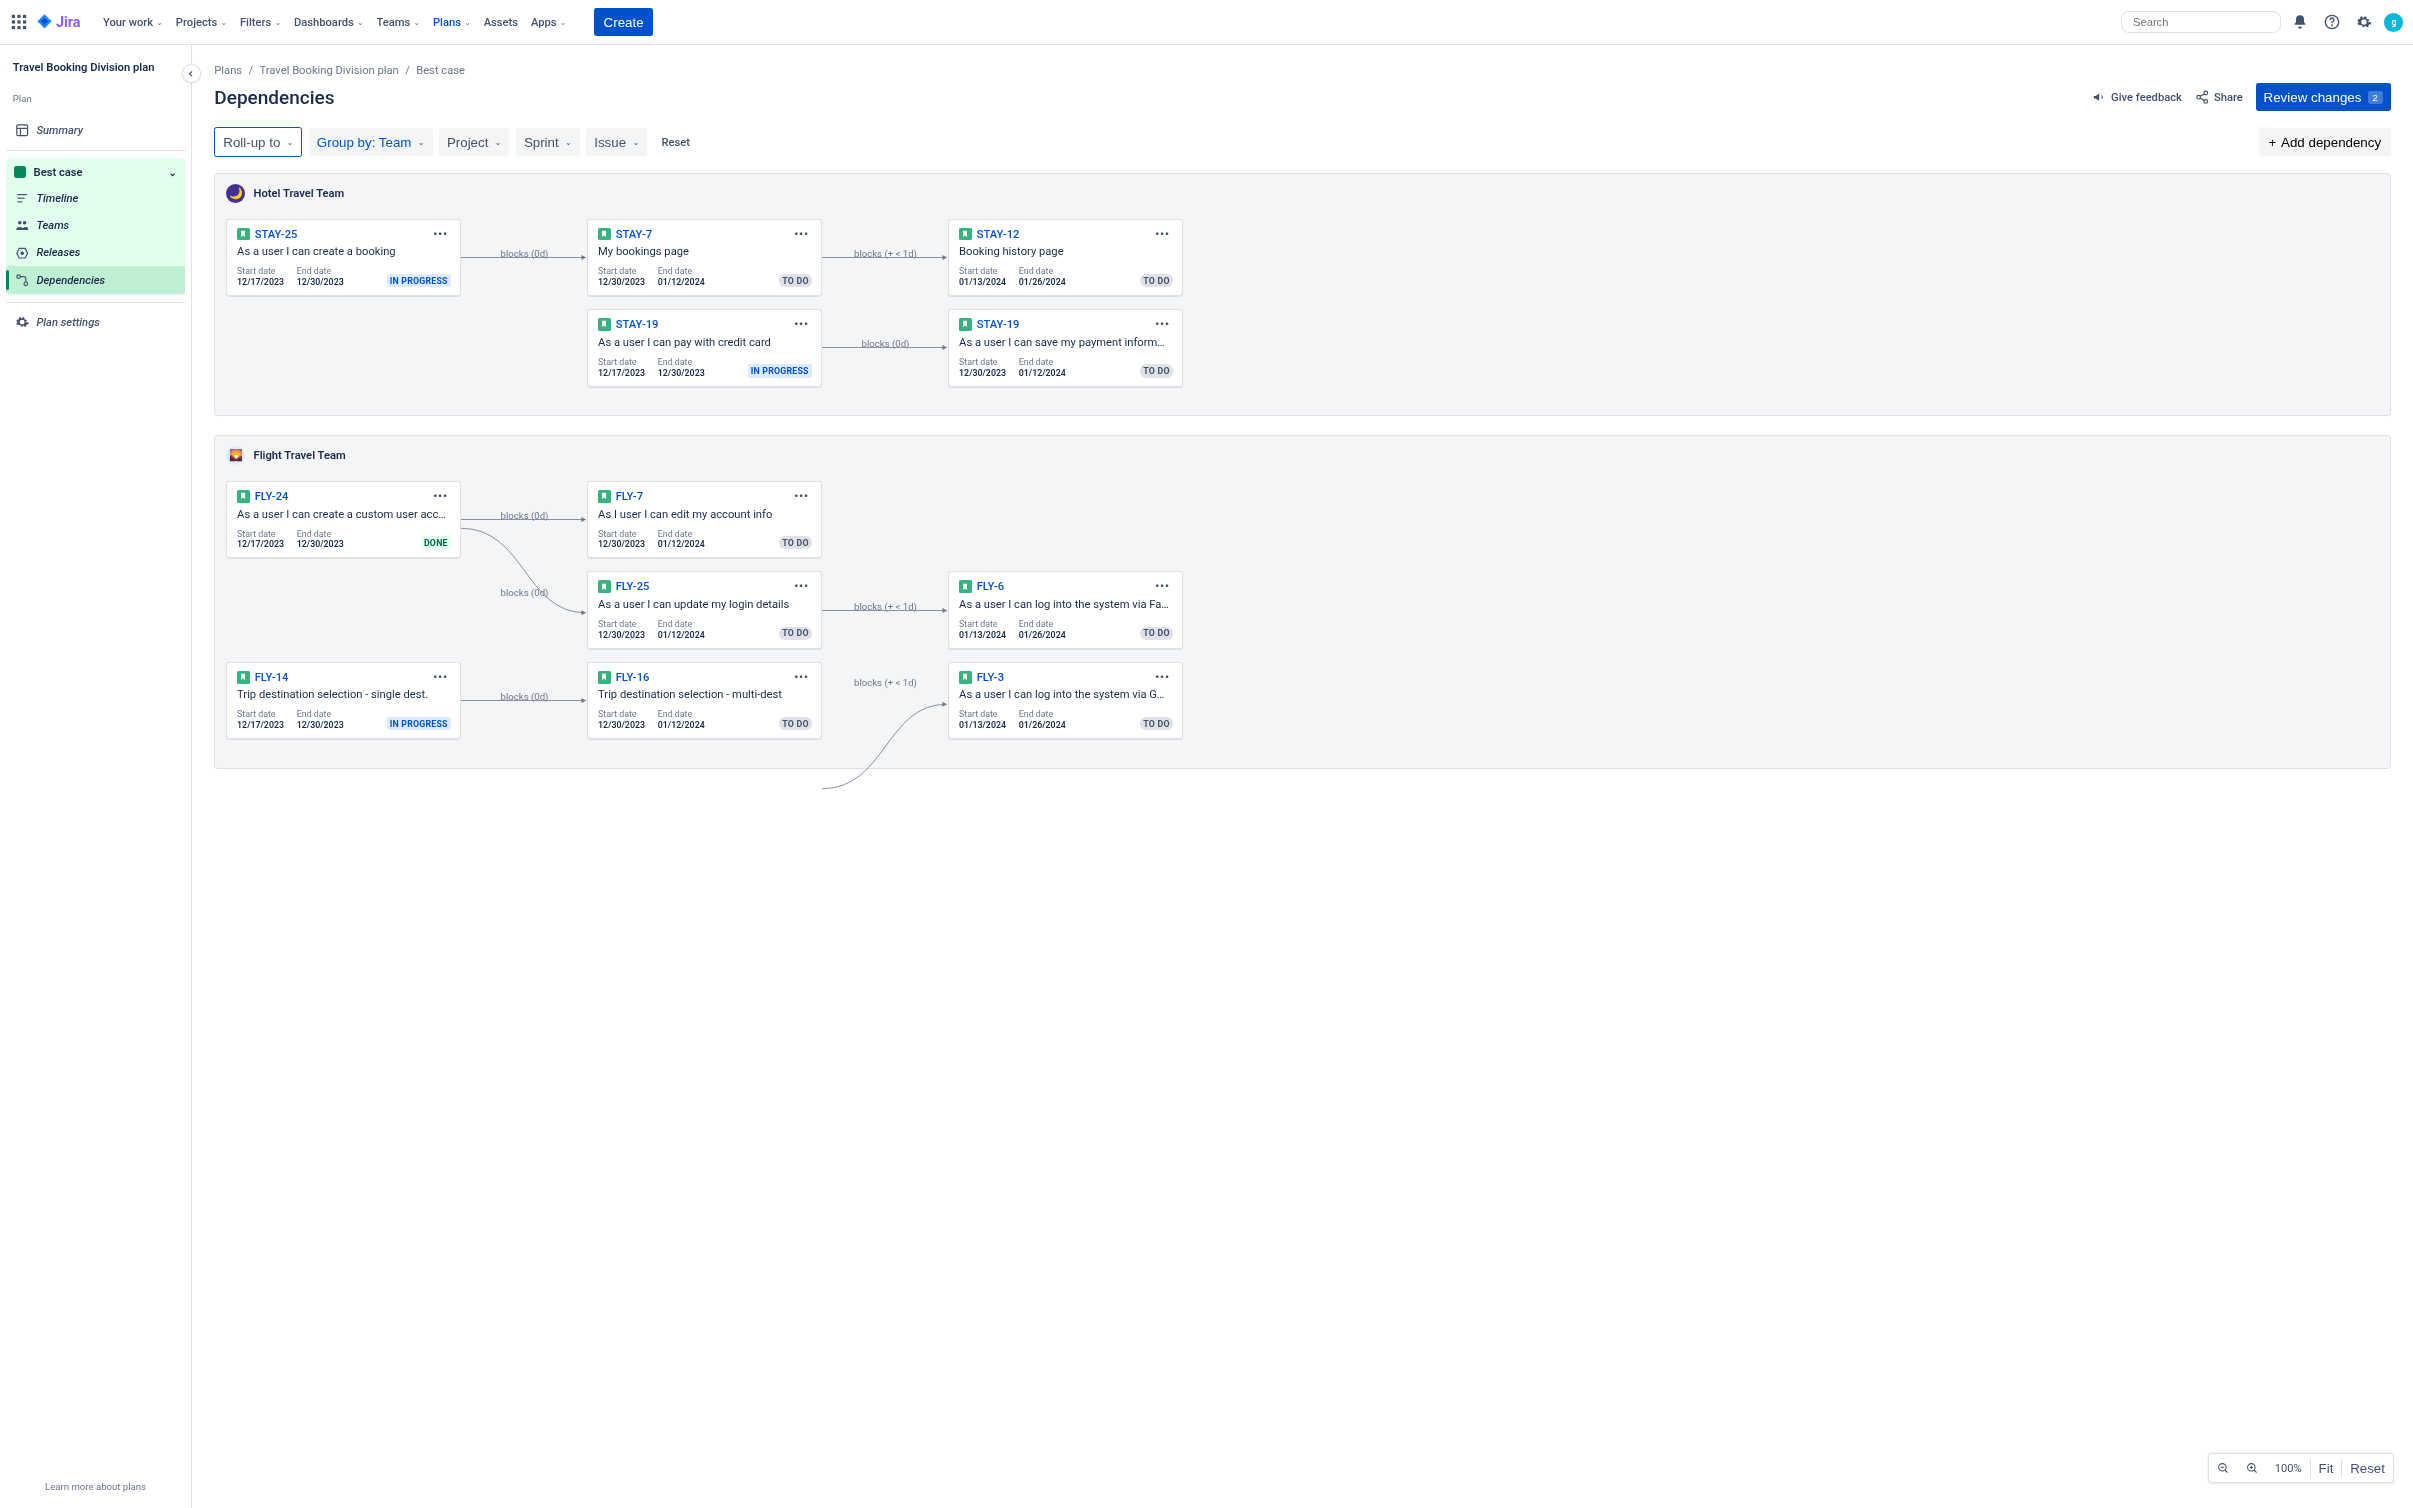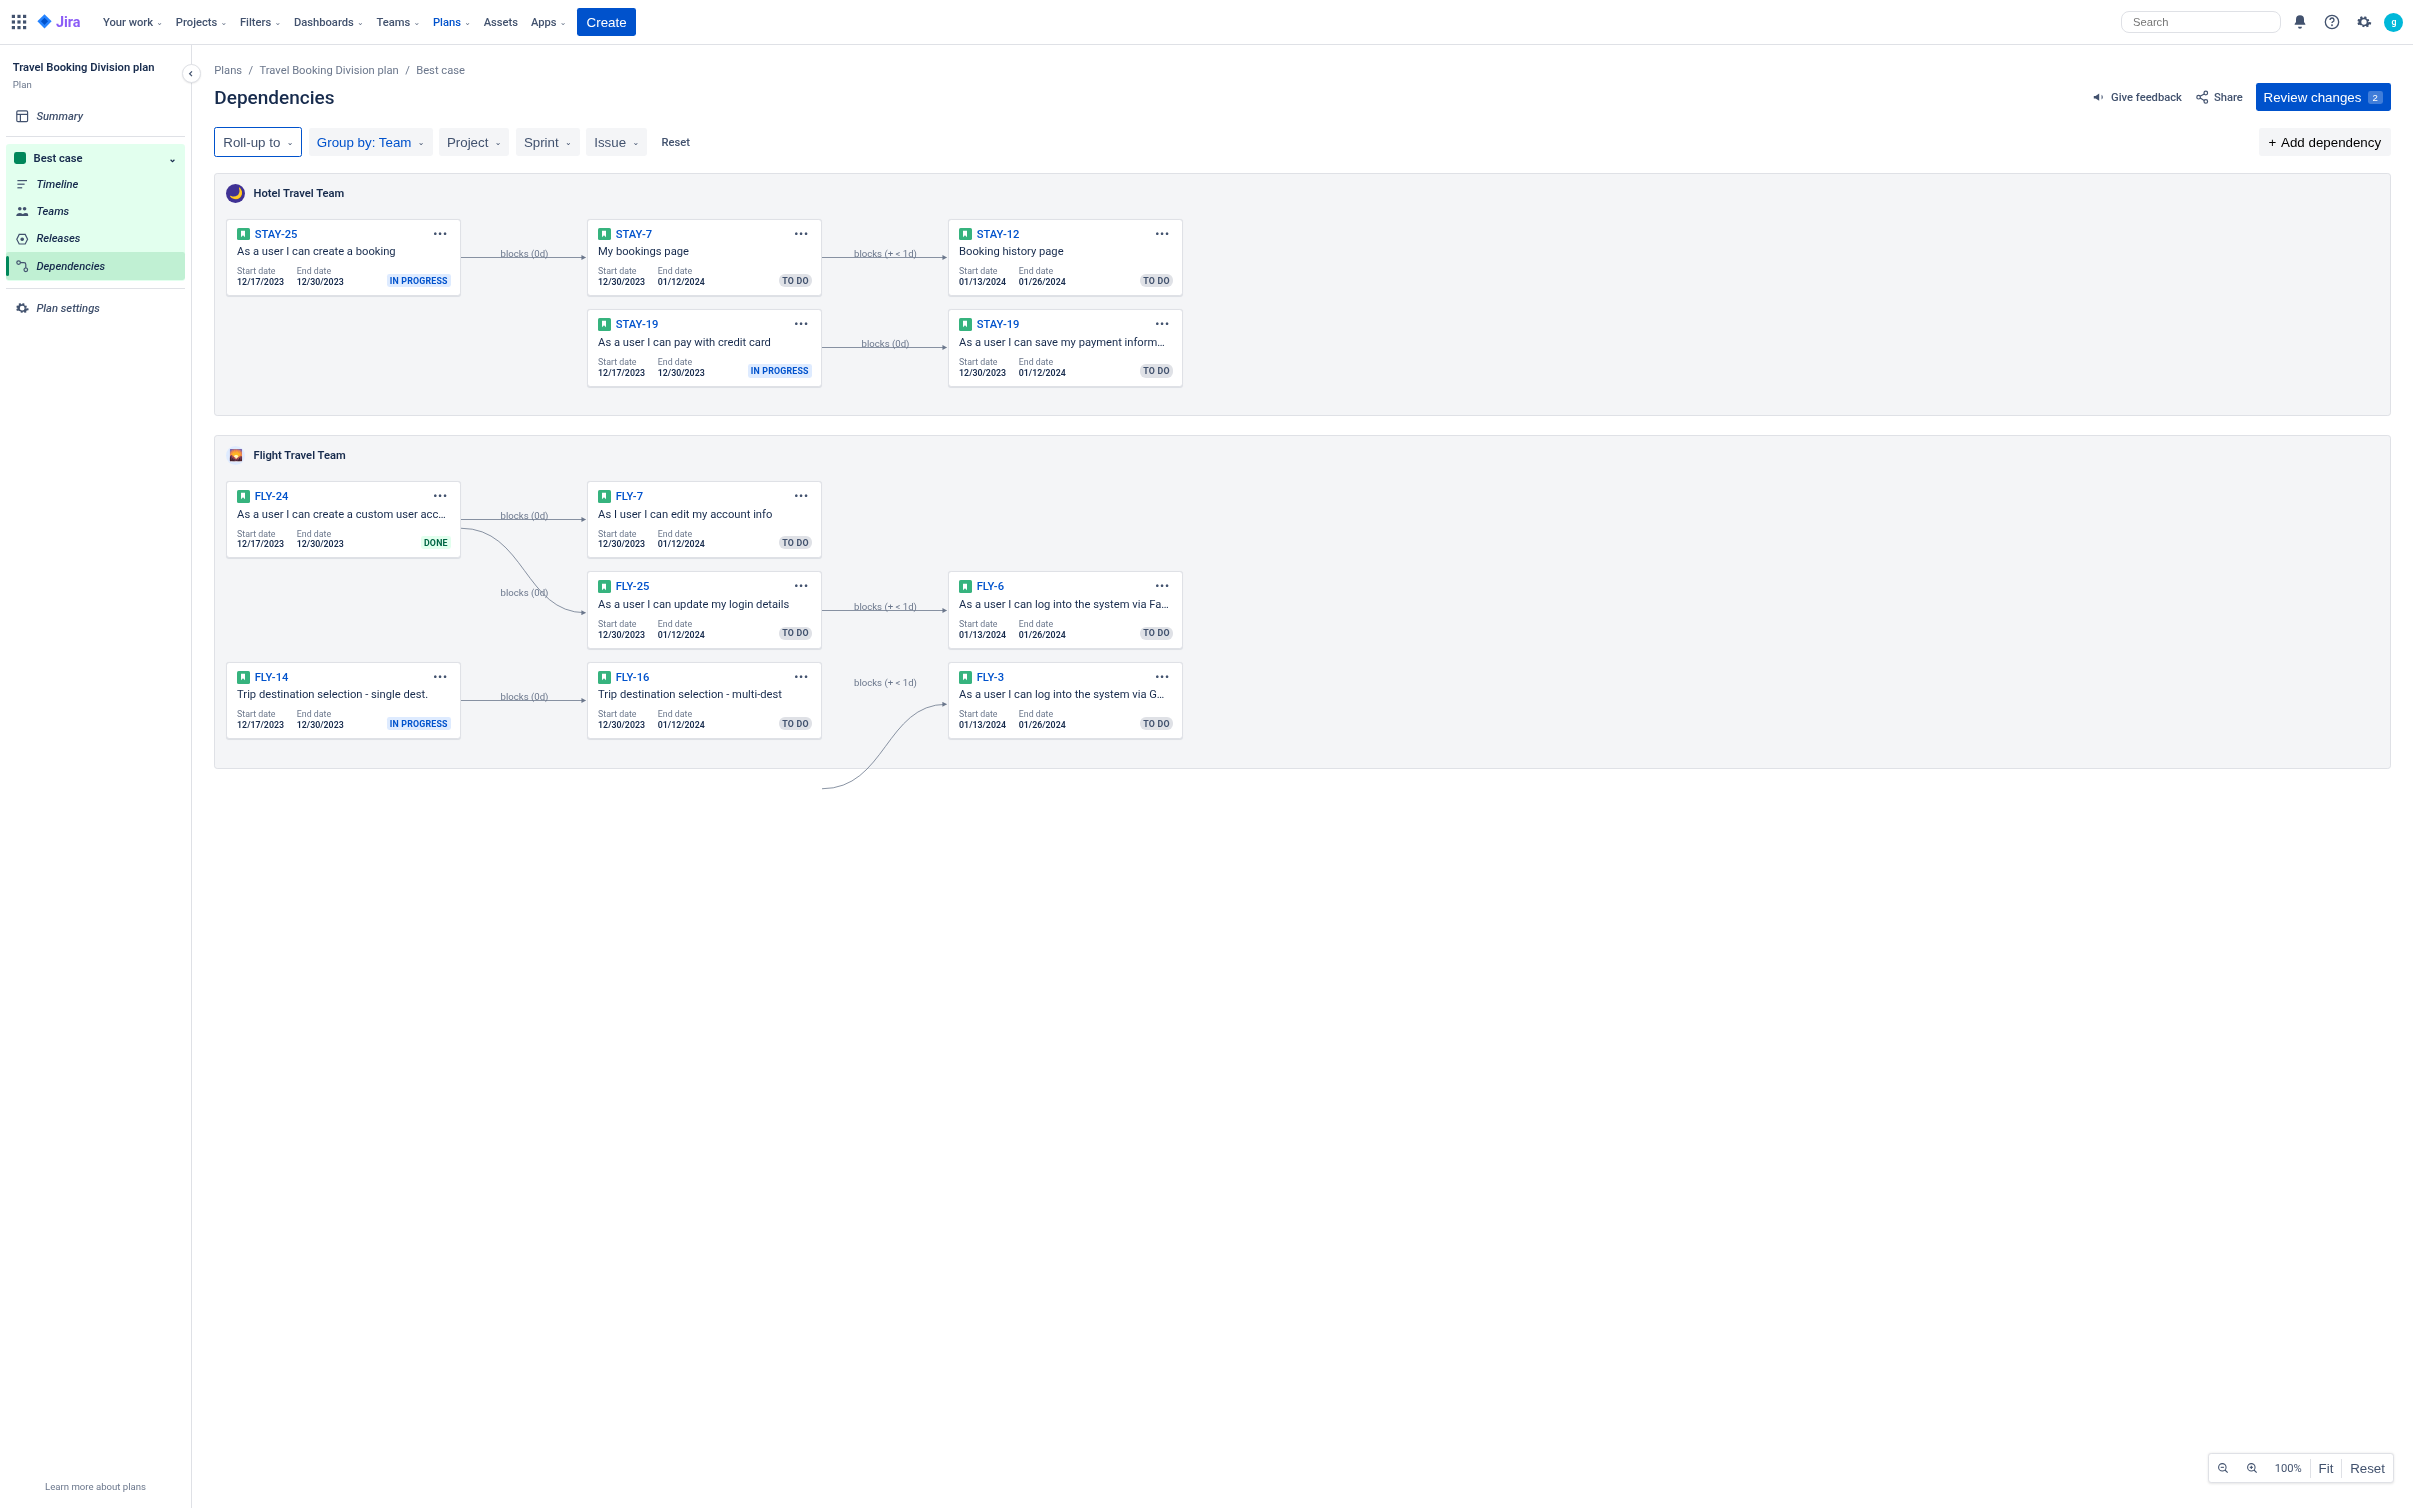--- a/index.html
+++ b/index.html
@@ -5,34 +5,34 @@
 * { box-sizing: border-box; margin: 0; padding: 0; }
 body { font-family: -apple-system, BlinkMacSystemFont, "Segoe UI", Roboto, sans-serif; font-size: 11.2px; color: #172B4D; background: #fff; overflow: hidden; }
 .topnav { height: 45px; border-bottom: 0.8px solid #DFE1E6; display: flex; align-items: center; padding: 0 9.6px; gap: 3.2px; }
 .app-switcher { width: 19px; height: 19px; display: flex; align-items: center; justify-content: center; cursor: pointer; margin-right: 3.2px; }
 .jira-logo { display: flex; align-items: center; gap: 2px; color: #8b5cf6; font-weight: 700; font-size: 14.4px; margin-right: 12.8px; cursor: pointer; }
 .jira-logo svg { width: 19px; height: 19px; }
 .nav-item { padding: 6.4px 6.4px; display: flex; align-items: center; gap: 3.2px; color: #42526E; font-weight: 500; cursor: pointer; border-radius: 2.4px; }
 .nav-item.active { color: #0052CC; position: relative; }
 .nav-item.active::after { content: ''; position: absolute; bottom: -13.6px; left: 0; right: 0; height: 2.4px; background: #0052CC; }
 .chev { font-size: 8px; color: #6B778C; }
-.create-btn { background: #0052CC; color: #fff; font-weight: 500; padding: 6.4px 9.6px; border: none; border-radius: 2.4px; cursor: pointer; margin-left: 1px; }
+.create-btn { background: #0052CC; color: #fff; font-weight: 500; padding: 6.4px 9.6px; border: none; border-radius: 2.4px; cursor: pointer; margin-left: 18px; }
 .nav-spacer { flex: 1; }
 .search-box { display: flex; align-items: center; background: #fff; border: 1.6px solid #DFE1E6; border-radius: 8px; padding: 3.2px 6.4px; width: 160px; gap: 4.8px; }
 .search-box input { border: none; outline: none; flex: 1; font-size: 11.2px; }
 .nav-icon { width: 25.5px; height: 25.5px; border-radius: 50%; display: flex; align-items: center; justify-content: center; cursor: pointer; color: #42526E; margin-left: 3.2px; }
 .avatar { width: 19px; height: 19px; border-radius: 50%; background: #00B8D9; color: #fff; display: flex; align-items: center; justify-content: center; font-weight: 600; font-size: 8.8px; margin-left: 4.8px; cursor: pointer; }
 
 .layout { display: flex; height: calc(100vh - 45px); }
 
 .sidebar { width: 192px; border-right: 0.8px solid #DFE1E6; padding: 16px 6.4px 6.4px 6.4px; position: relative; display: flex; flex-direction: column; }
 .sidebar-collapse { position: absolute; right: -9.6px; top: 19px; width: 19px; height: 19px; border-radius: 50%; background: #fff; border: 0.8px solid #DFE1E6; display: flex; align-items: center; justify-content: center; cursor: pointer; box-shadow: 0 0.8px 1.6px rgba(0,0,0,0.1); z-index: 10; }
 .plan-header { padding: 0 6.4px 12.8px 6.4px; }
 .plan-title { font-weight: 600; font-size: 11.2px; color: #172B4D; }
-.plan-sub { font-size: 9.6px; color: #6B778C; margin-top: 5px; }
+.plan-sub { font-size: 9.6px; color: #6B778C; margin-top: 19px; }
 .side-item { display: flex; align-items: center; gap: 6px; padding: 6.4px 8px; border-radius: 2.4px; cursor: pointer; color: #42526E; font-weight: 500; font-style: italic; }
 .side-item .icon { width: 16px; display: flex; justify-content: center; }
 .side-divider { height: 0.8px; background: #DFE1E6; margin: 6.4px 0; }
 .expand-section { background: #E2FFEE; border-radius: 3.2px; padding: 1.6px 0; }
 .expand-section .side-item { color: #172B4D; }
 .expand-header { display: flex; align-items: center; gap: 8px; padding: 6.4px 8px; font-weight: 600; cursor: pointer; }
 .expand-header .sq { width: 11.2px; height: 11.2px; background: #00875A; border-radius: 2.4px; }
 .expand-header .chev2 { margin-left: auto; font-size: 9.6px; }
 .side-item.selected { background: #C0F0D3; position: relative; }
 .side-item.selected::before { content: ''; position: absolute; left: 0; top: 3.2px; bottom: 3.2px; width: 2.4px; background: #00875A; border-radius: 1.6px; }

